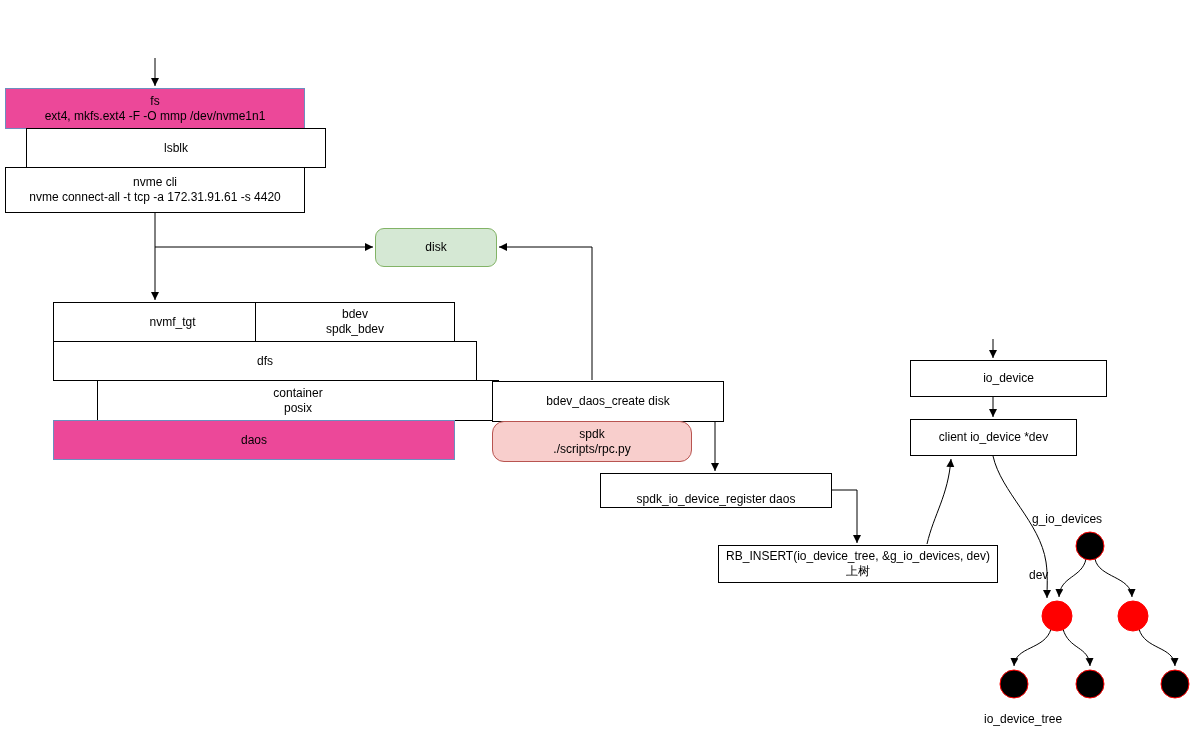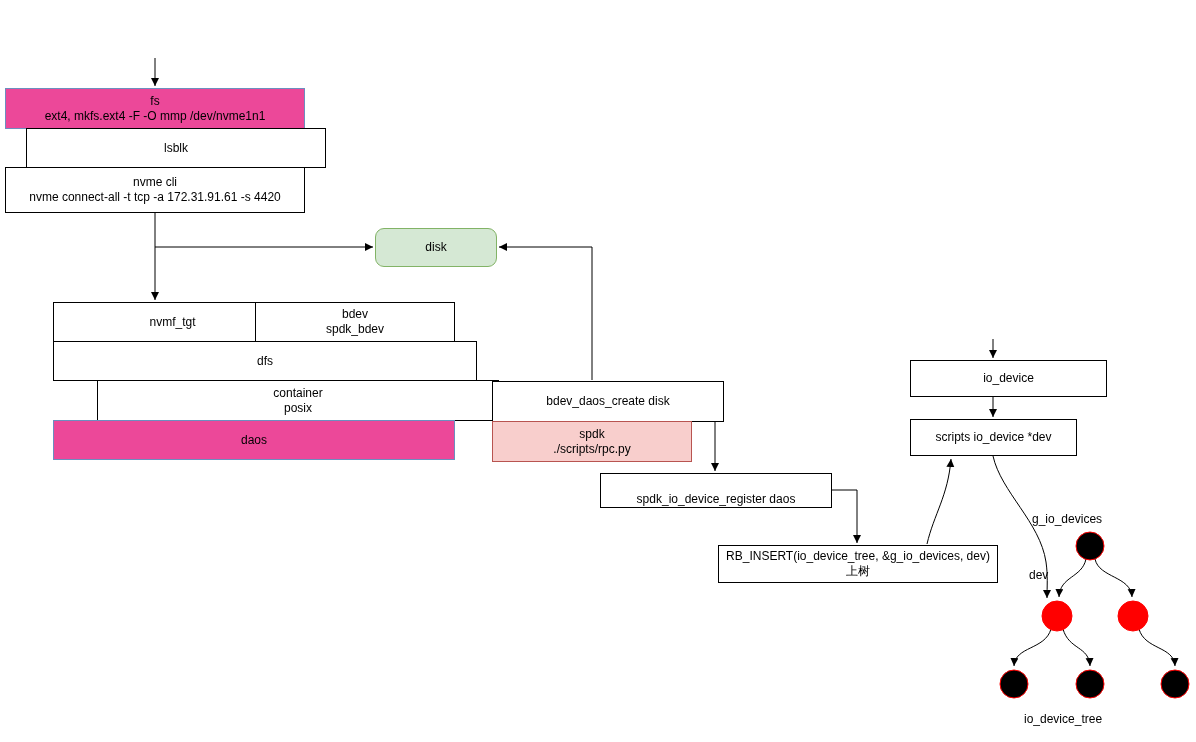--- a/index.html
+++ b/index.html
@@ -14,21 +14,21 @@
   .box {
     position:absolute; box-sizing:border-box;
     border:1px solid #000000; background:#ffffff;
     display:flex; flex-direction:column; align-items:center; justify-content:center;
     text-align:center; line-height:15px;
   }
   .ellipse { border-radius:50%; }
   .round   { border-radius:9px; }
   .blue  { background:#ec4899; border-color:#6c8ebf; }
   .green { background:#d5e8d4; border-color:#82b366; }
-  .pink  { background:#f8cecc; border-color:#b85450; }
+  .pink  { background:#f8cecc; border-color:#b85450;border-radius:12px; }
   .lbl { position:absolute; line-height:15px; }
 </style>
 </head>
 <body>
 
 <div class="canvas">
 
   <svg class="layer">
     <defs>
       <marker id="arrow" markerUnits="userSpaceOnUse" markerWidth="10" markerHeight="10" refX="8" refY="4" orient="auto">
@@ -109,20 +109,20 @@
   </div>
   <div class="box" style="left:718px; top:545px; width:280px; height:38px;">
     <div>RB_INSERT(io_device_tree, &amp;g_io_devices, dev)</div>
     <div>上树</div>
   </div>
 
   <div class="box" style="left:910px; top:360px; width:197px; height:37px;">
     <div>io_device</div>
   </div>
   <div class="box" style="left:910px; top:419px; width:167px; height:37px;">
-    <div>scripts io_device *dev</div>
+    <div>client io_device *dev</div>
   </div>
 
   <div class="lbl" style="left:1032px; top:512px; width:120px;">g_io_devices</div>
   <div class="lbl" style="left:1029px; top:568px; width:36px;">dev</div>
-  <div class="lbl" style="left:1024px; top:712px; width:124px;">io_device_tree</div>
+  <div class="lbl" style="left:984px; top:712px; width:124px;">io_device_tree</div>
 
 </div>
 
 </body></html>

